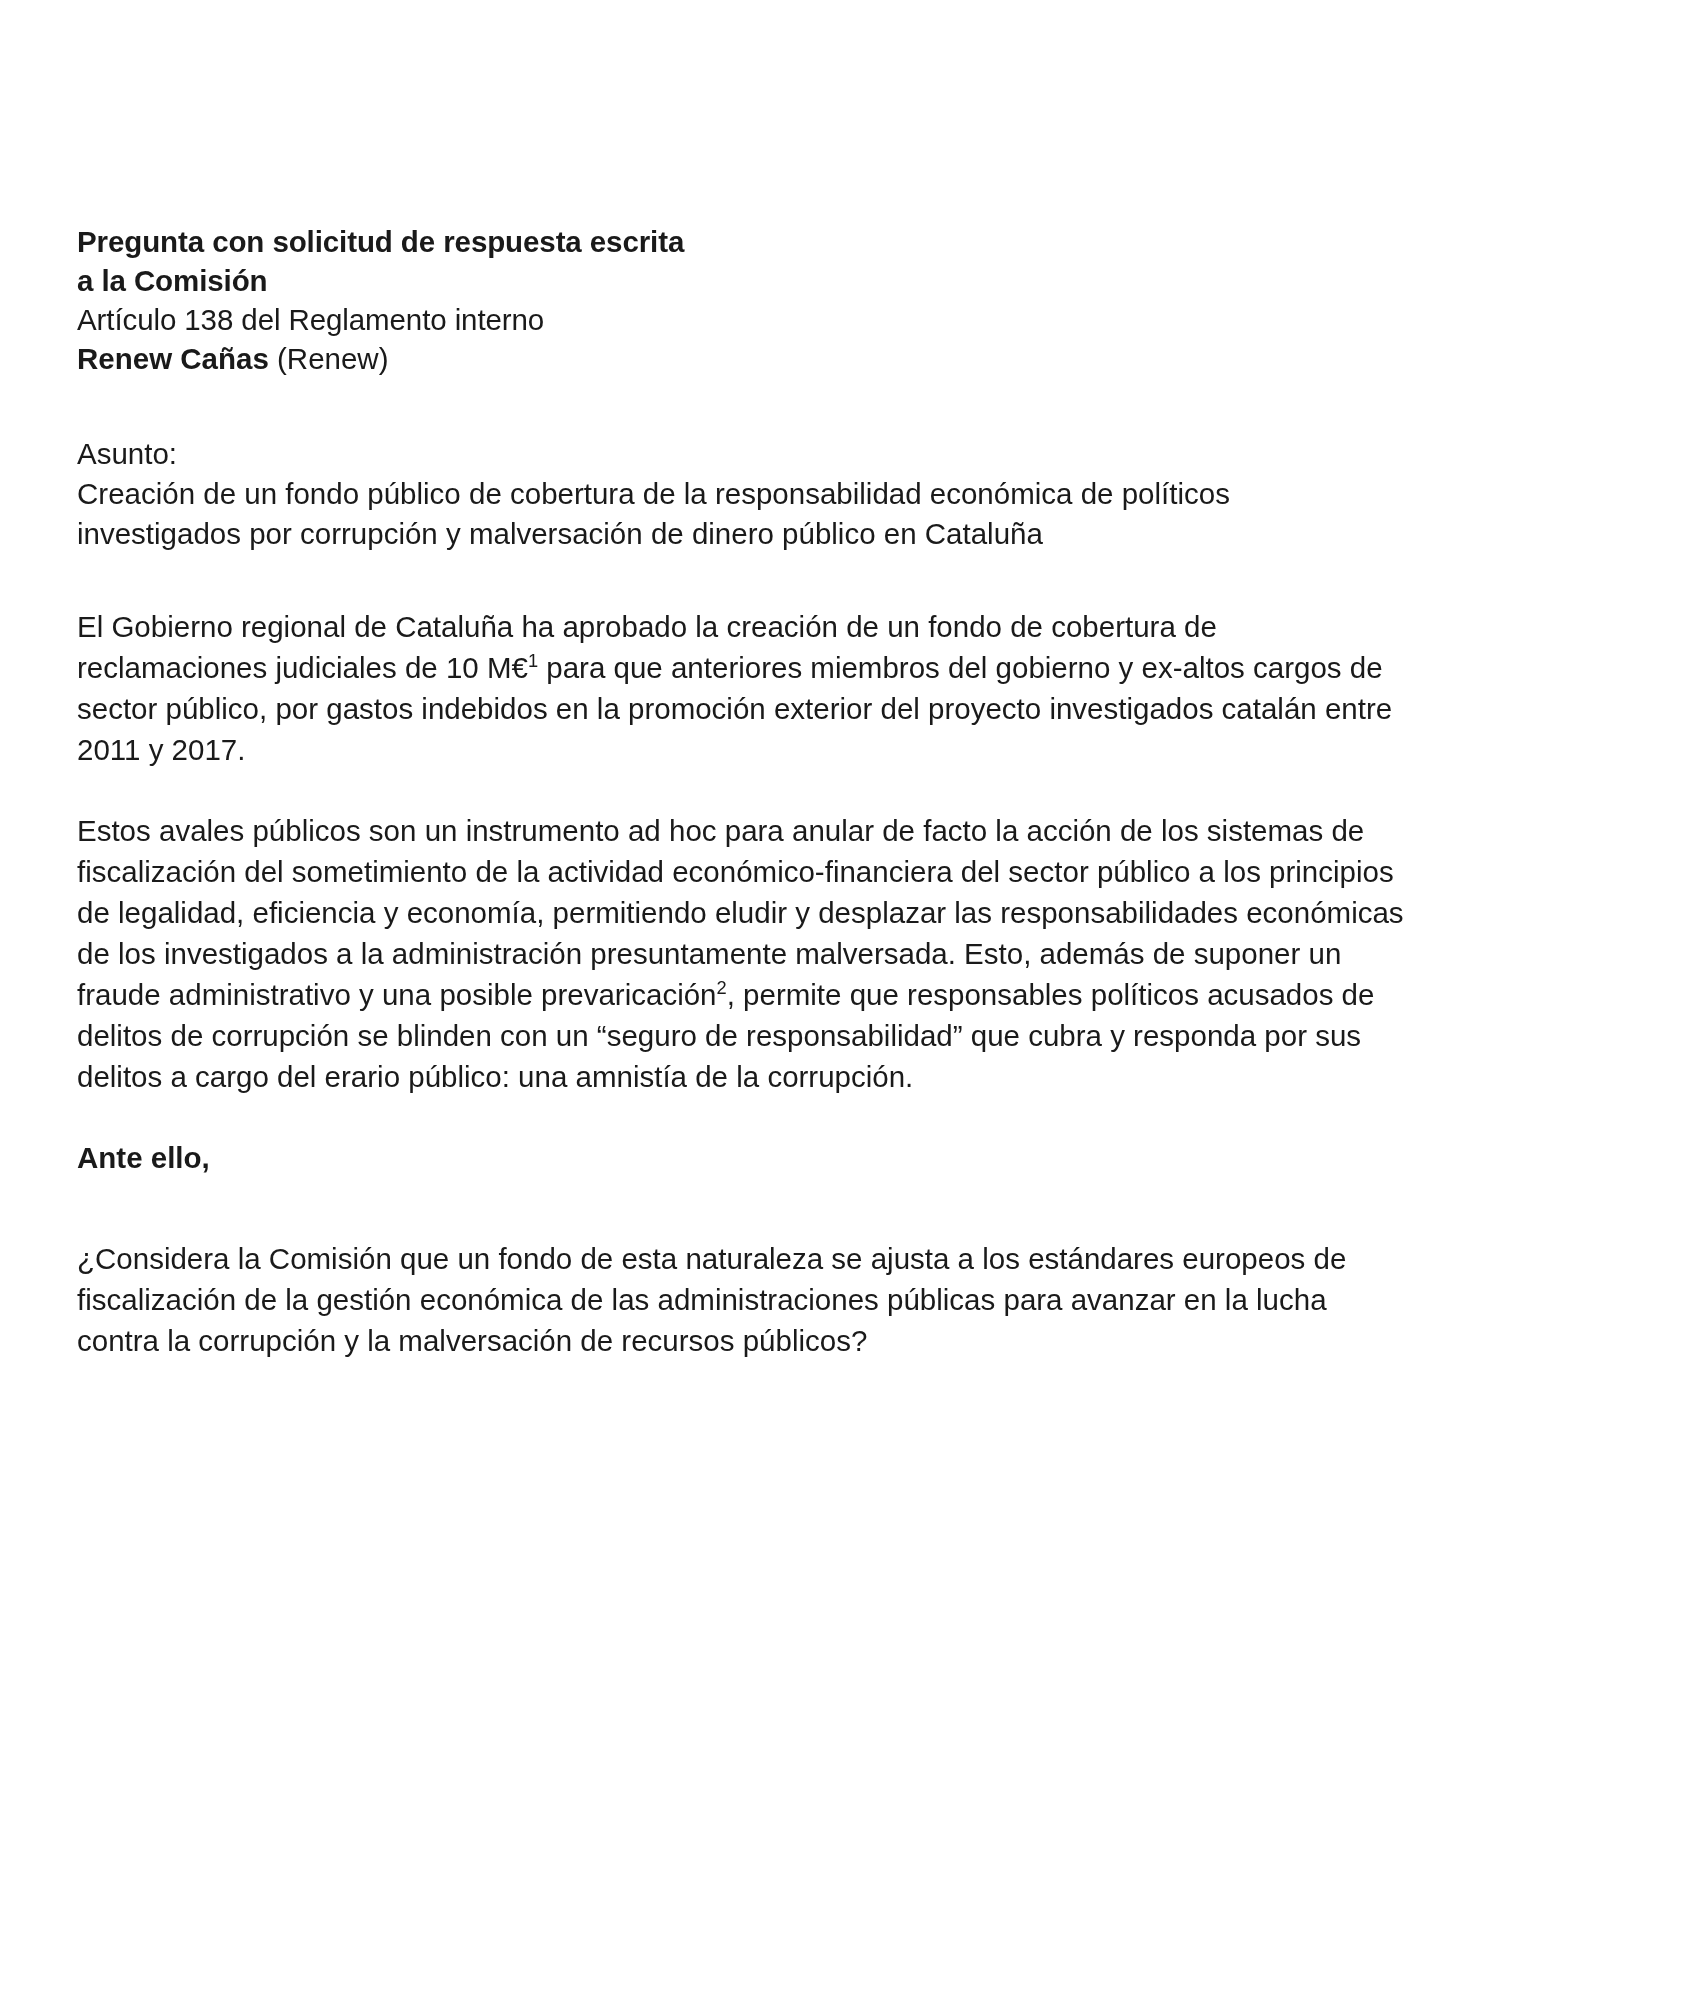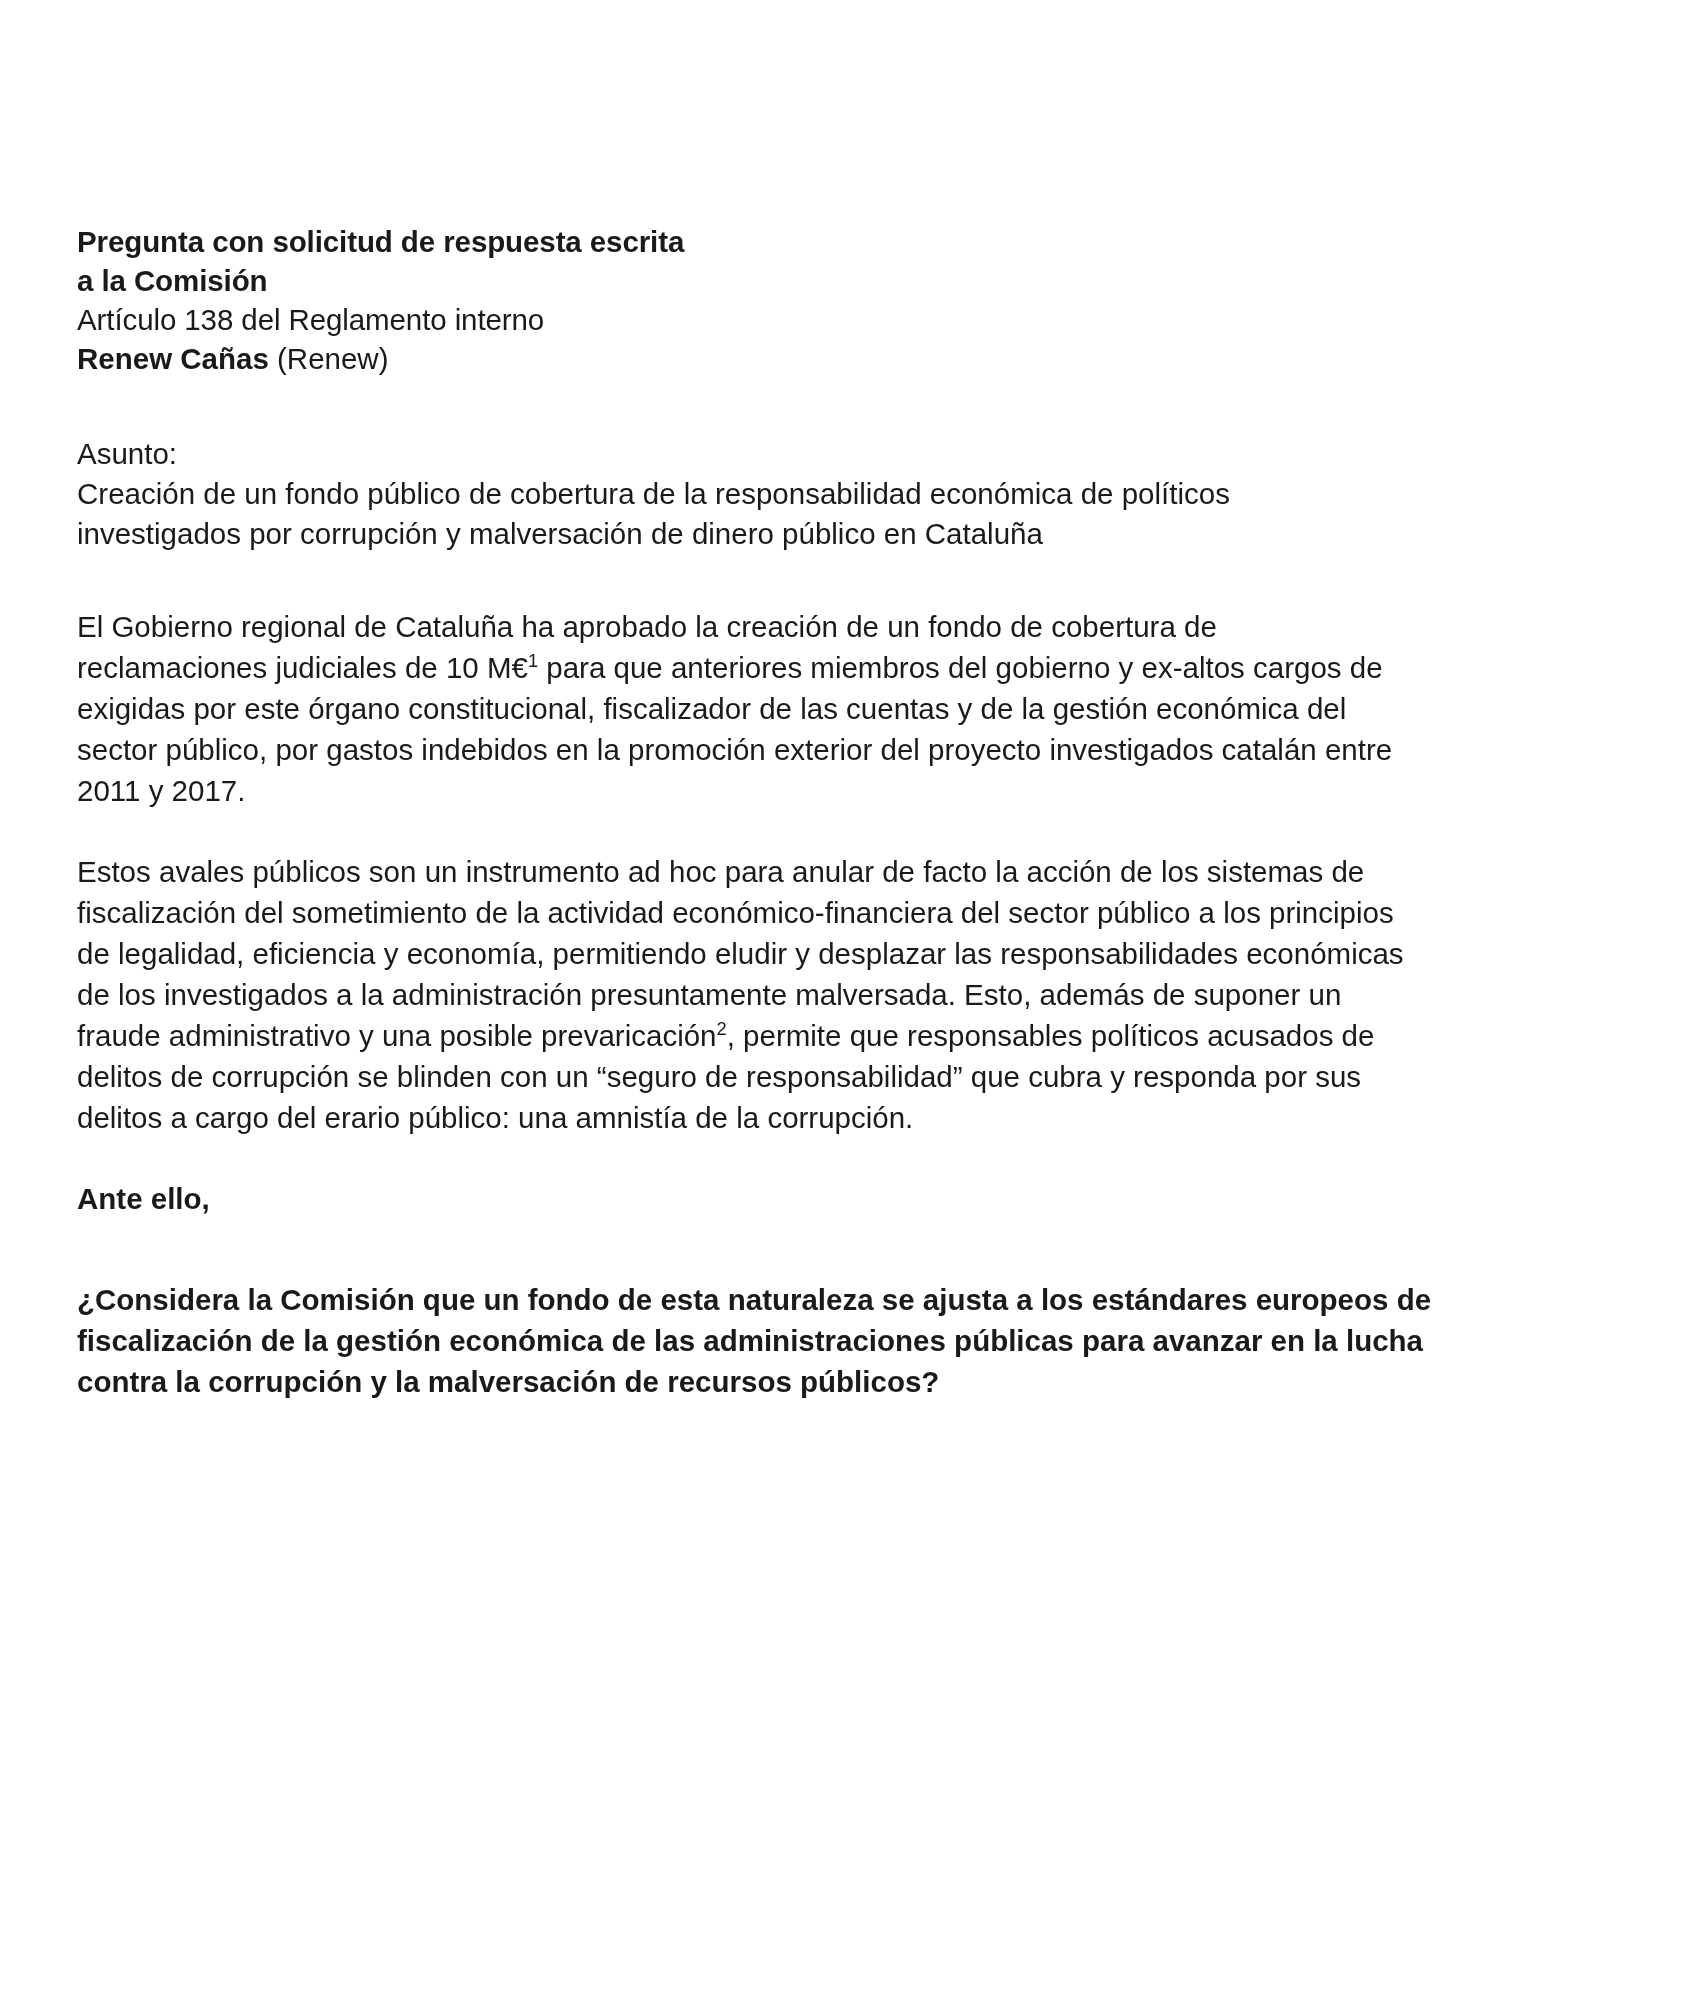--- a/index.html
+++ b/index.html
@@ -88,21 +88,20 @@
     line-height: 41px;
     margin: 0 0 40px 0;
     max-width: 1545px;
   }
   .para .pline {
     display: block;
     white-space: nowrap;
   }
   .para:last-of-type {
     margin-bottom: 0;
-    font-weight: bold;
   }
   .para.short {
     margin-bottom: 60px;
     font-weight: bold;
   }
 
   sup {
     font-size: 0.62em;
     line-height: 0;
     vertical-align: super;
@@ -127,21 +126,20 @@
       <div class="subject-label">Asunto:</div>
       <div class="subject-text">
         <span class="sline">Creación de un fondo público de cobertura de la responsabilidad económica de políticos</span>
         <span class="sline">investigados por corrupción y malversación de dinero público en Cataluña</span>
       </div>
     </div>
 
     <div class="para">
       <span class="pline">El Gobierno regional de Cataluña ha aprobado la creación de un fondo de cobertura de</span>
       <span class="pline"><span>reclamaciones judiciales de 10 M€</span><sup>1</sup><span> para que anteriores miembros del gobierno y ex-altos cargos de</span></span>
-      <span class="pline">exigidas por este órgano constitucional, fiscalizador de las cuentas y de la gestión económica del</span>
       <span class="pline">sector público, por gastos indebidos en la promoción exterior del proyecto investigados catalán entre</span>
       <span class="pline">2011 y 2017.</span>
     </div>
 
     <div class="para">
       <span class="pline">Estos avales públicos son un instrumento ad hoc para anular de facto la acción de los sistemas de</span>
       <span class="pline">fiscalización del sometimiento de la actividad económico-financiera del sector público a los principios</span>
       <span class="pline">de legalidad, eficiencia y economía, permitiendo eludir y desplazar las responsabilidades económicas</span>
       <span class="pline">de los investigados a la administración presuntamente malversada. Esto, además de suponer un</span>
       <span class="pline"><span>fraude administrativo y una posible prevaricación</span><sup>2</sup><span>, permite que responsables políticos acusados de</span></span>

